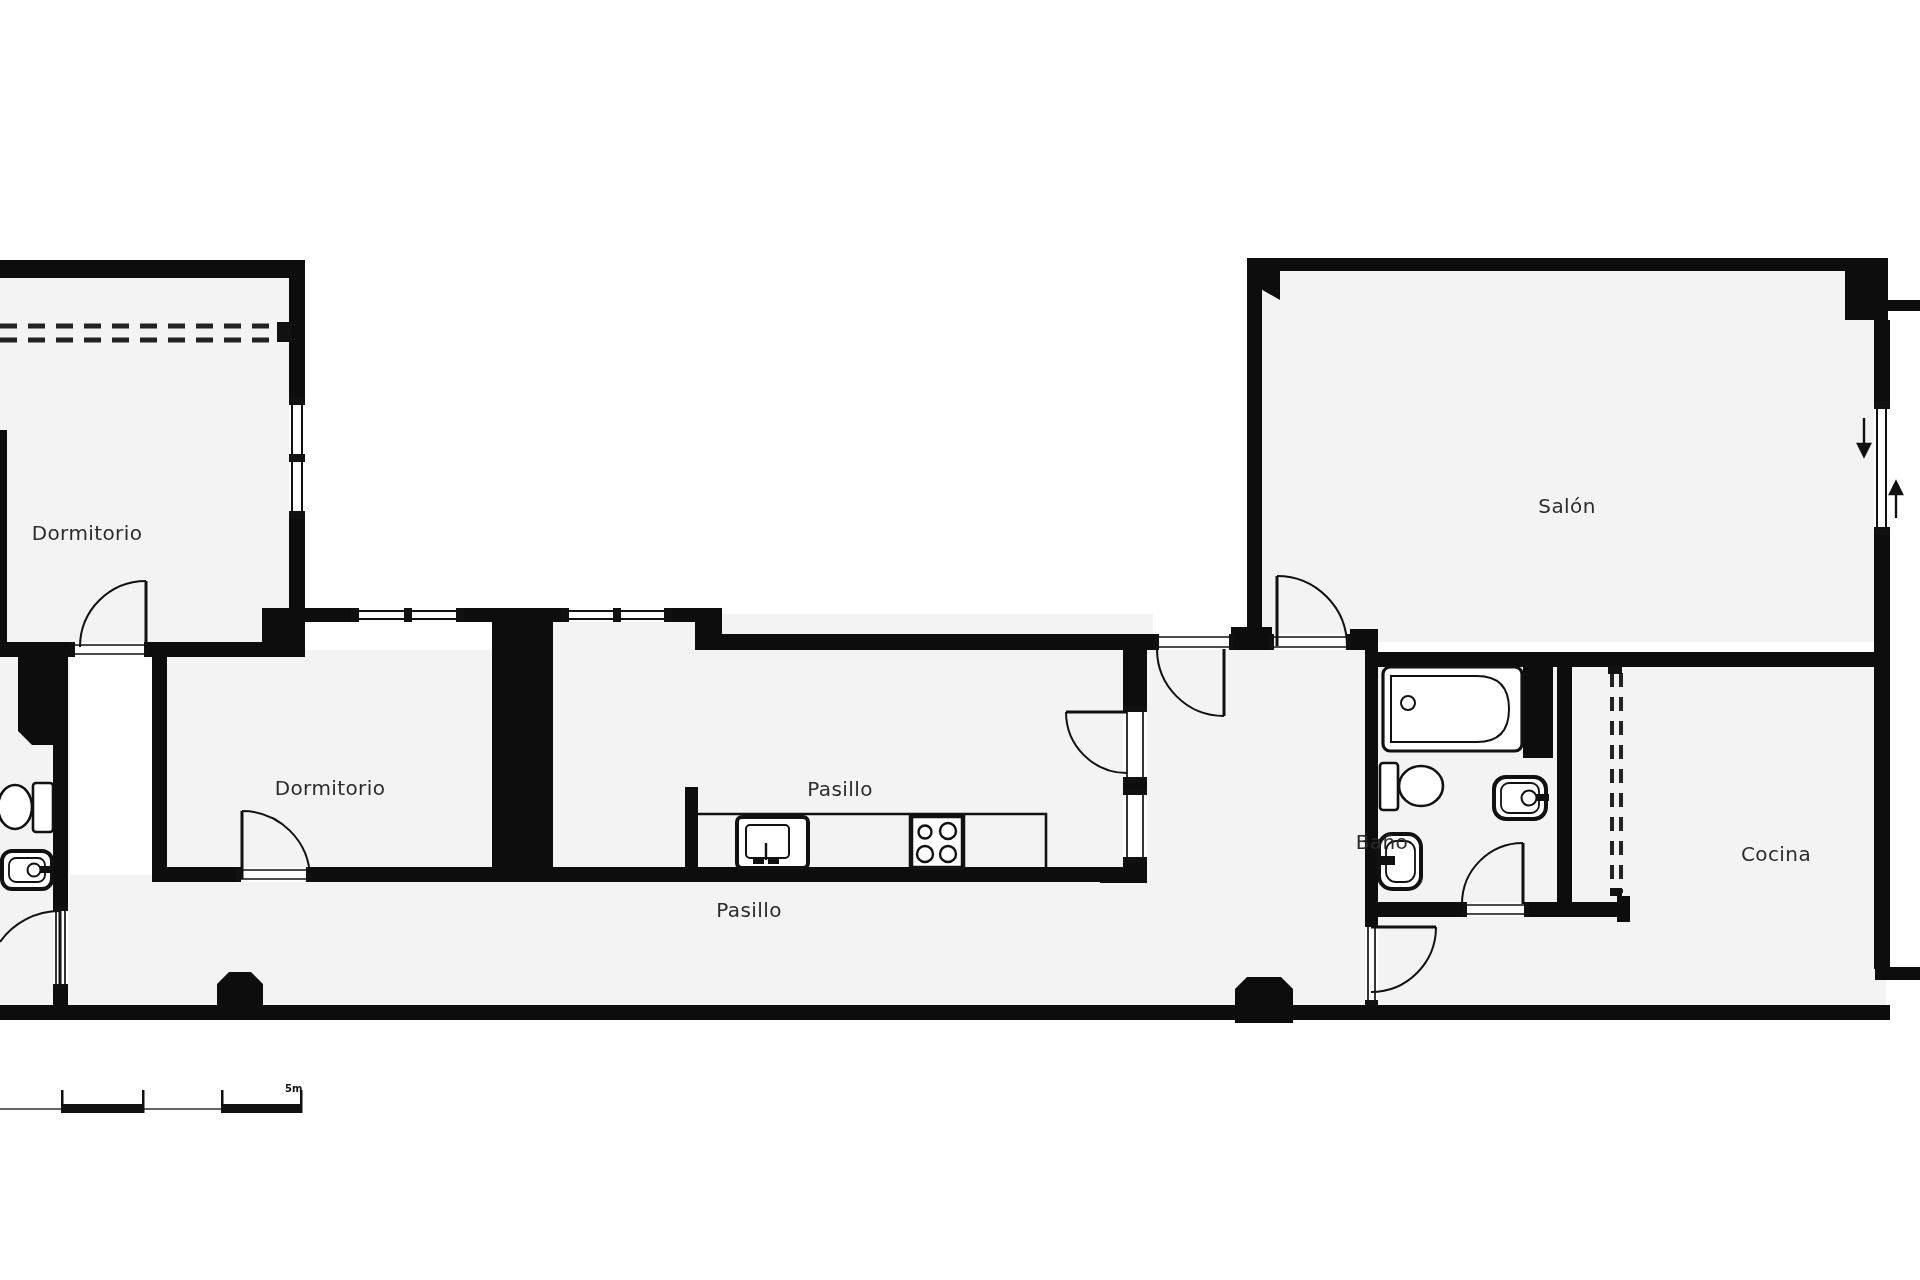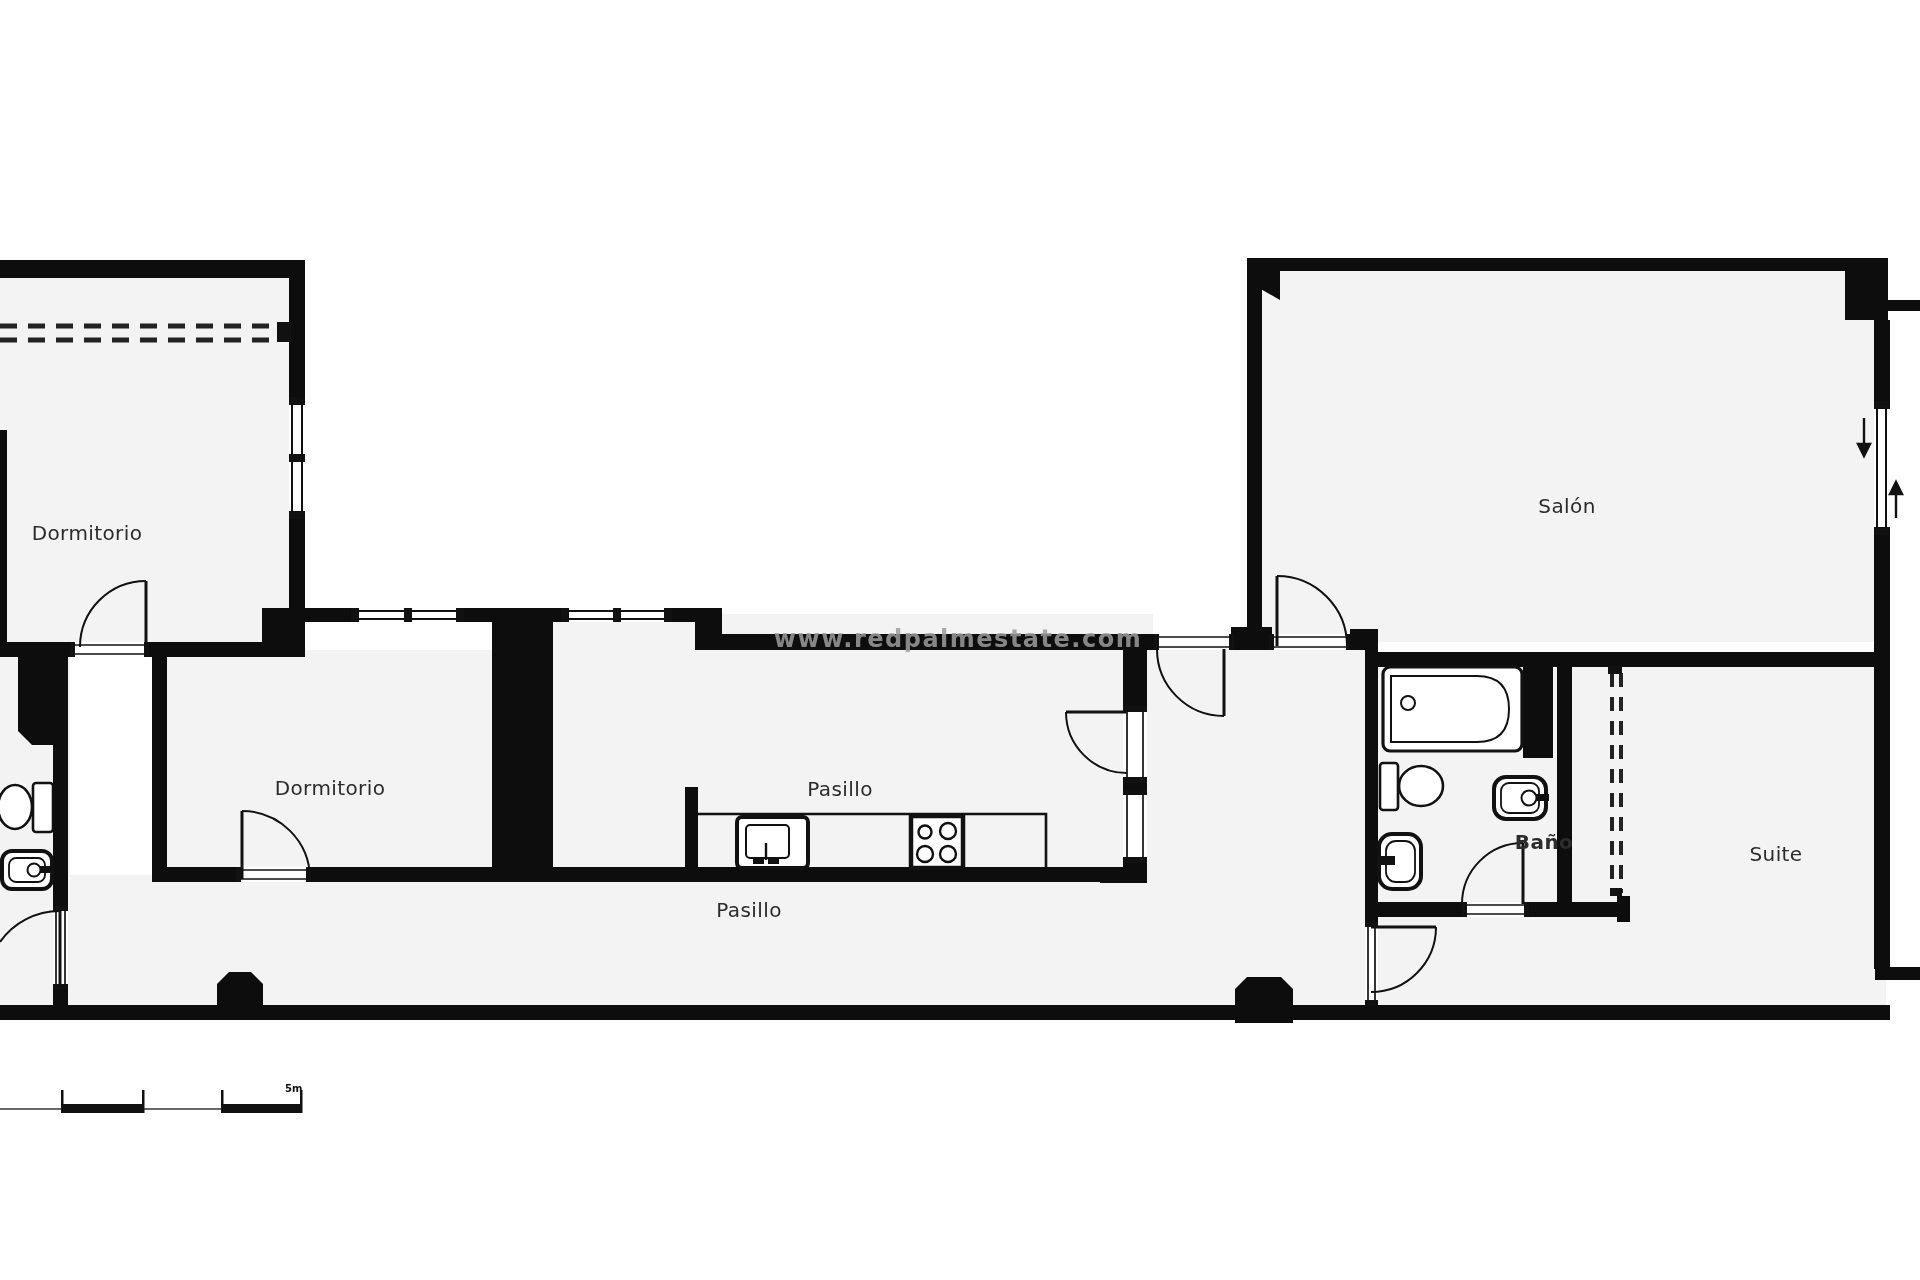--- a/index.html
+++ b/index.html
@@ -315,19 +315,18 @@
     <rect x="221" y="1090" width="2.5" height="23" fill="#111"></rect>
     <rect x="300" y="1090" width="2.5" height="23" fill="#111"></rect>
   </g>
 </svg>
 
   <div class="room-label" style="left:87px;top:493px;">Dormitorio</div>
   <div class="room-label" style="left:330px;top:748px;">Dormitorio</div>
   <div class="room-label" style="left:840px;top:749px;">Pasillo</div>
   <div class="room-label" style="left:749px;top:870px;">Pasillo</div>
   <div class="room-label" style="left:1567px;top:466px;">Salón</div>
-  <div class="room-label" style="left:1544px;top:802px;font-weight:bold;">Baño</div>
-  <div class="room-label" style="left:1776px;top:814px;">Suite</div>
-
-  <div class="watermark" style="left:958px;top:639px;">www.redpalmestate.com</div>
+  <div class="room-label" style="left:1382px;top:802px;">Baño</div>
+  <div class="room-label" style="left:1776px;top:814px;">Cocina</div>
+
 
   <div class="scale-label" style="left:285px;top:1083px;">5m</div>
 </div>
 
 </body></html>

